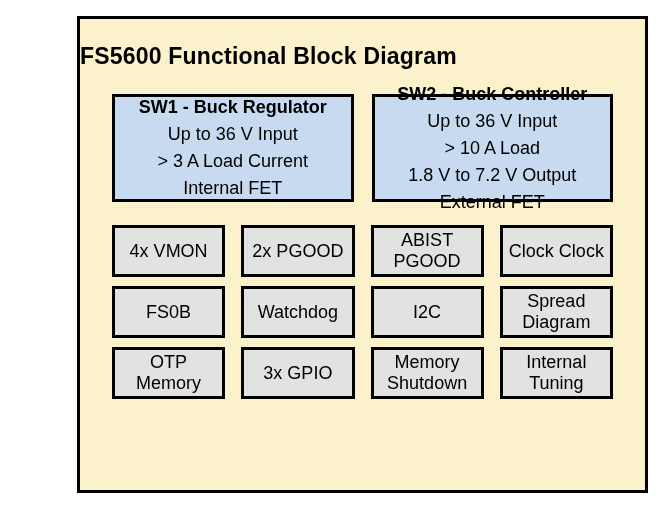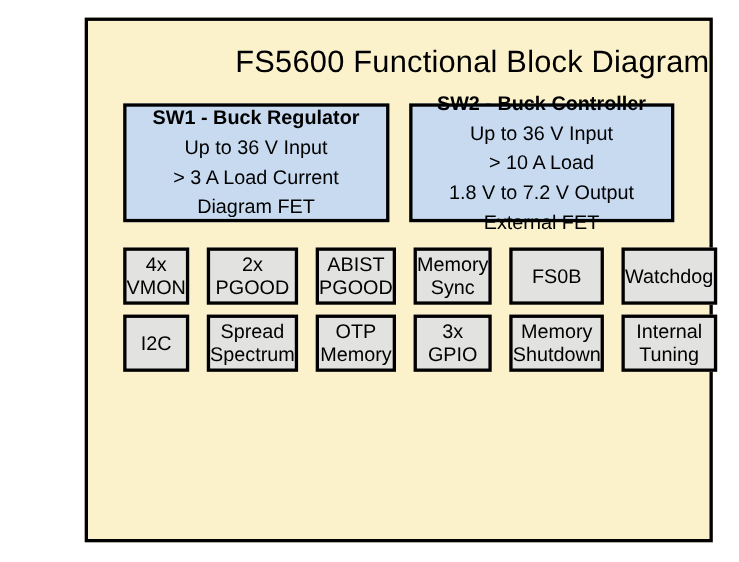--- a/index.html
+++ b/index.html
@@ -23,23 +23,23 @@
     left: 77px;
     top: 16px;
     width: 571px;
     height: 477px;
     box-sizing: border-box;
     border: 3px solid #000000;
     background: #FBF2CC;
   }
   .diagram-title {
     margin-top: 25px;
-    text-align: right;
-    font-weight: normal;
-    font-size: 28px;
+    text-align: left;
+    font-weight: bold;
+    font-size: 23px;
     line-height: 24px;
     letter-spacing: 0.2px;
   }
   .regulator-row {
     display: flex;
     gap: 18px;
     margin: 26px 32px 0 32px;
   }
   .blue-box {
     flex: 1;
@@ -54,21 +54,21 @@
     text-align: center;
     font-size: 18px;
     line-height: 27px;
   }
   .blue-box .hdr {
     font-weight: bold;
   }
   .feature-grid {
     margin: 23px 32px 0 32px;
     display: grid;
-    grid-template-columns: repeat(6, 1fr);
+    grid-template-columns: repeat(4, 1fr);
     column-gap: 16px;
     row-gap: 9px;
   }
   .cell {
     height: 52px;
     box-sizing: border-box;
     border: 3px solid #000000;
     background: #E2E2E0;
     display: flex;
     flex-direction: column;
@@ -87,21 +87,21 @@
   <div class="panel">
 
     <div class="diagram-title">FS5600 Functional Block Diagram</div>
 
     <div class="regulator-row">
 
       <div class="blue-box">
         <span class="line hdr">SW1 - Buck Regulator</span>
         <span class="line">Up to 36 V Input</span>
         <span class="line">&gt; 3 A Load Current</span>
-        <span class="line">Diagram FET</span>
+        <span class="line">Internal FET</span>
       </div>
 
       <div class="blue-box">
         <span class="line hdr">SW2 - Buck Controller</span>
         <span class="line">Up to 36 V Input</span>
         <span class="line">&gt; 10 A Load</span>
         <span class="line">1.8 V to 7.2 V Output</span>
         <span class="line">External FET</span>
       </div>
 
@@ -116,38 +116,38 @@
       <div class="cell">
         <span class="line">2x PGOOD</span>
       </div>
 
       <div class="cell">
         <span class="line">ABIST</span>
         <span class="line">PGOOD</span>
       </div>
 
       <div class="cell">
-        <span class="line">Memory Sync</span>
+        <span class="line">Clock Clock</span>
       </div>
 
       <div class="cell">
         <span class="line">FS0B</span>
       </div>
 
       <div class="cell">
         <span class="line">Watchdog</span>
       </div>
 
       <div class="cell">
         <span class="line">I2C</span>
       </div>
 
       <div class="cell">
         <span class="line">Spread</span>
-        <span class="line">Spectrum</span>
+        <span class="line">Diagram</span>
       </div>
 
       <div class="cell">
         <span class="line">OTP</span>
         <span class="line">Memory</span>
       </div>
 
       <div class="cell">
         <span class="line">3x GPIO</span>
       </div>

